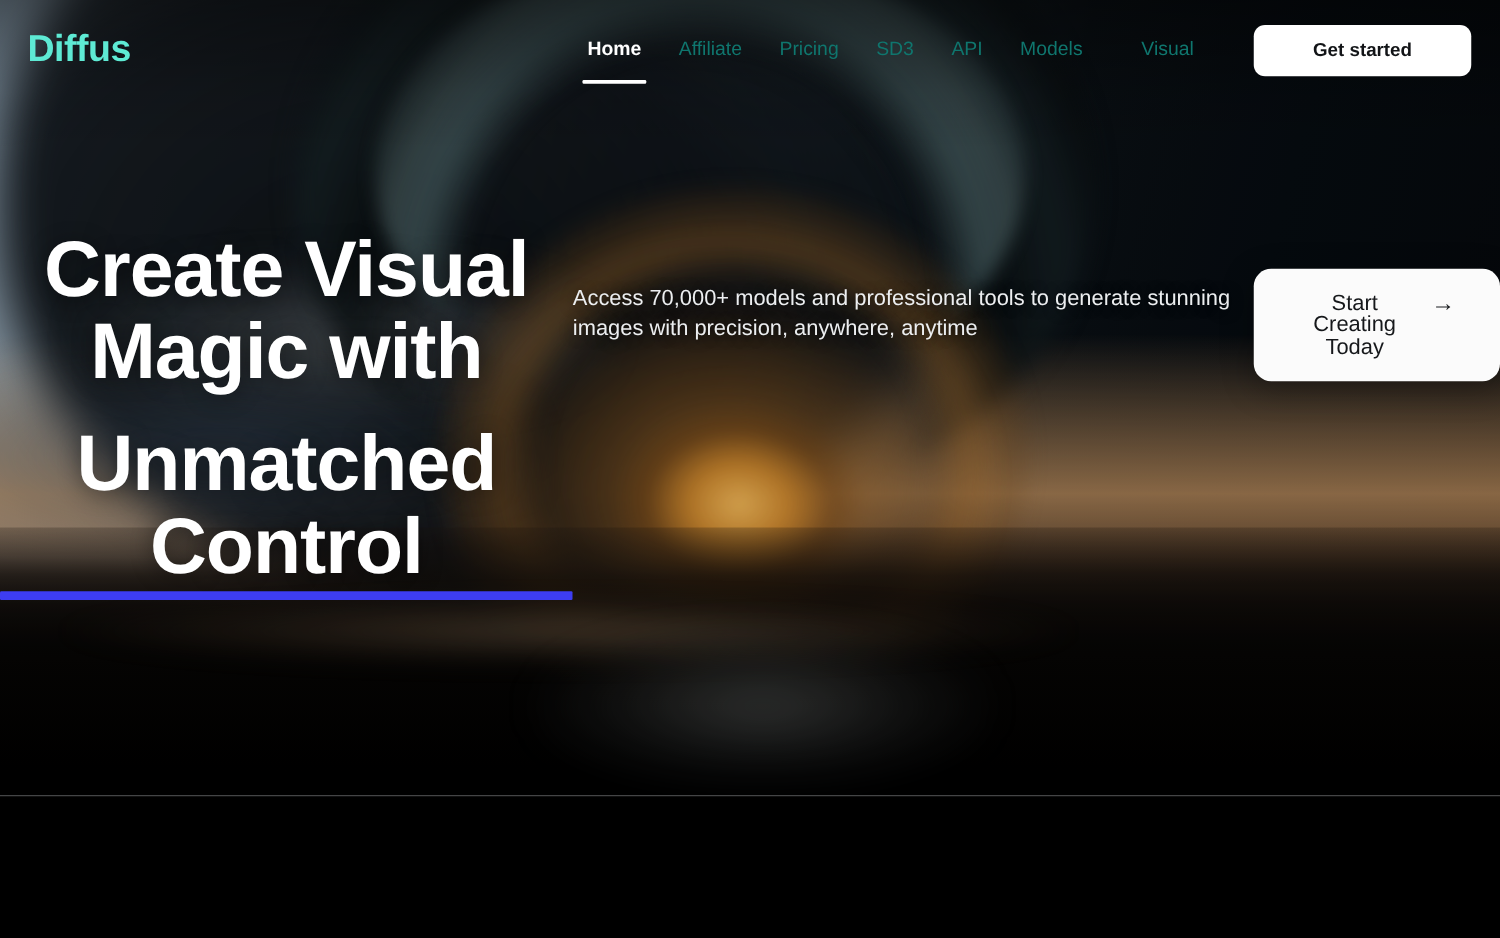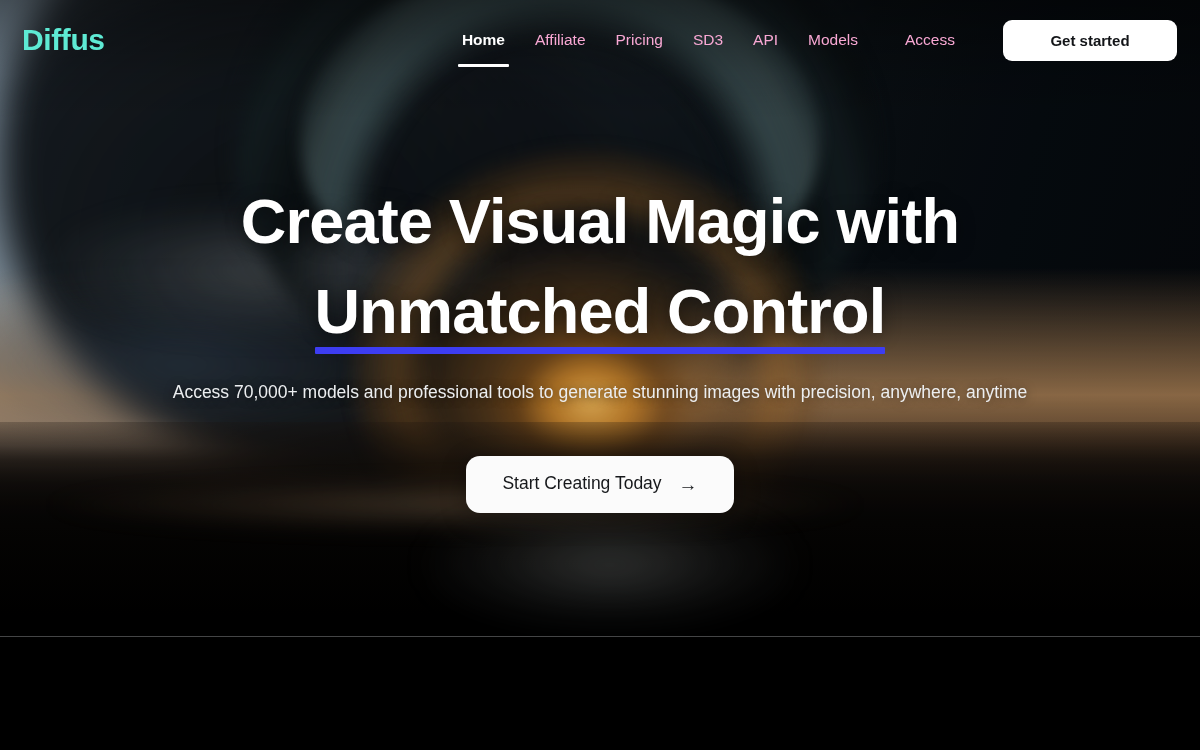--- a/index.html
+++ b/index.html
@@ -167,21 +167,21 @@
     font-size:30px; font-weight:bold; color:#5eead4;
     letter-spacing:-0.4px; line-height:1;
   }
   .nav {
     margin-left:auto;
     display:flex; align-items:center;
   }
   .nav-list { display:flex; align-items:center; }
   .nav-item {
     position:relative;
-    color:#f9a8d4; font-size:15.5px; line-height:1;
+    color:#0f766e; font-size:15.5px; line-height:1;
     padding:12px 15px 13px;
     white-space:nowrap; cursor:pointer;
   }
   .nav-item.active { color:#ffffff; font-weight:bold; }
   .nav-item.active .nav-underline {
     position:absolute; left:11px; right:11px; bottom:-7px;
     height:3px; background:#ffffff; border-radius:1px;
   }
   .nav-item.spaced { margin-left:17px; }
 
@@ -192,21 +192,21 @@
     border:none; border-radius:9px;
     padding:13px 25px; cursor:pointer;
     min-width:174px; text-align:center;
     line-height:1;
   }
 
   
   .hero-content {
     position:absolute; left:0; top:0; width:1200px; height:469px;
     z-index:10;
-    display:flex; flex-direction:column; align-items:center;
+    display:flex; flex-direction:row; align-items:center;
   }
   .headline {
     margin-top:189px;
     text-align:center;
     color:#ffffff;
     font-size:63px;
     font-weight:bold;
     line-height:1.04;
     letter-spacing:-0.8px;
     text-shadow:0 2px 18px rgba(0,0,0,0.45);
@@ -281,21 +281,21 @@
       <div class="nav-list">
         <a class="nav-item active">
           <span>Home</span>
           <span class="nav-underline"></span>
         </a>
         <a class="nav-item">Affiliate</a>
         <a class="nav-item">Pricing</a>
         <a class="nav-item">SD3</a>
         <a class="nav-item">API</a>
         <a class="nav-item">Models</a>
-        <a class="nav-item spaced">Access</a>
+        <a class="nav-item spaced">Visual</a>
       </div>
       <button class="cta-top">Get started</button>
     </nav>
   </header>
 
   <div class="hero-content">
     <h1 class="headline">
       <span class="headline-line">Create Visual Magic with</span>
       <span class="headline-line">
         <span class="headline-accent">Unmatched Control</span>

